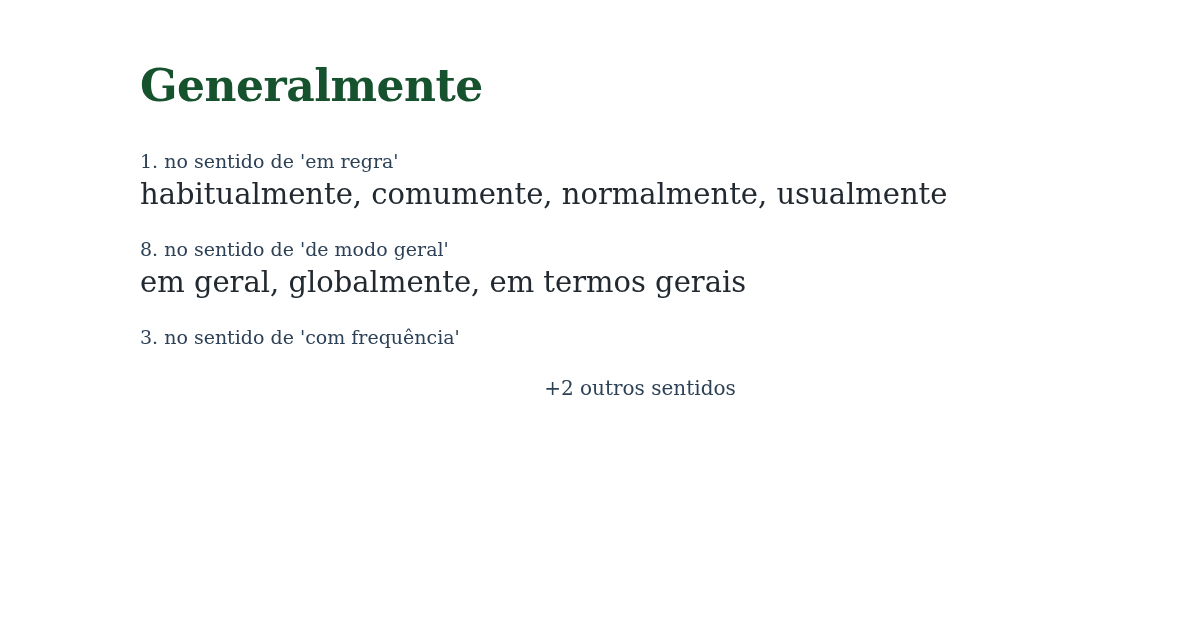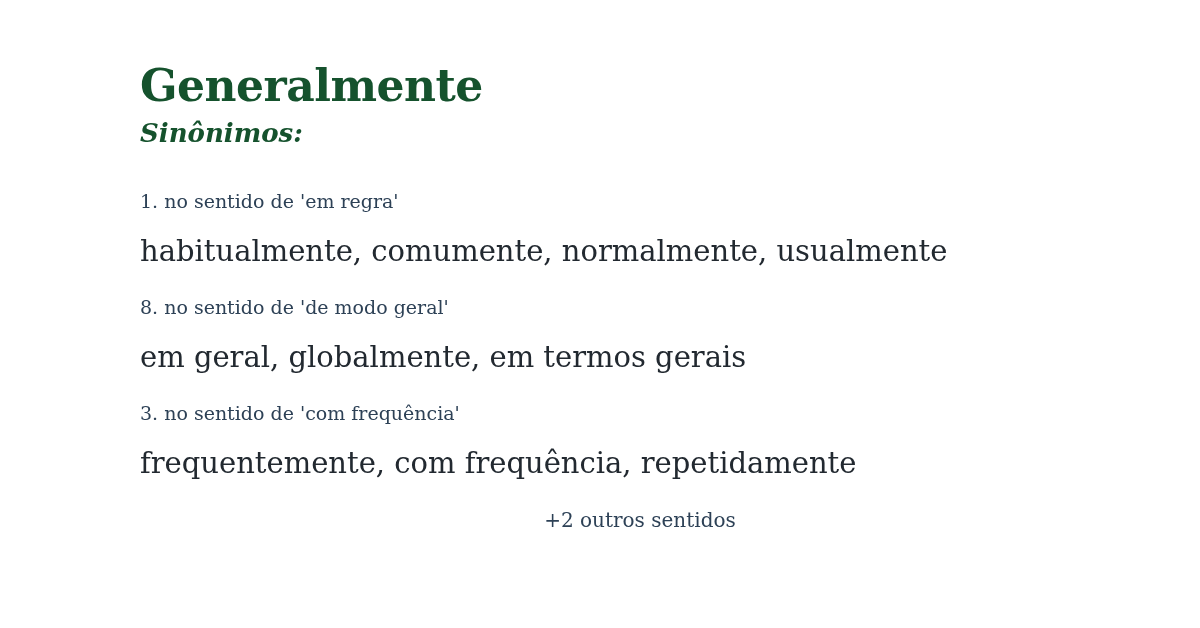--- a/index.html
+++ b/index.html
@@ -38,21 +38,21 @@
   }
   .sense {
     margin-bottom: 26px;
   }
   .sense-label {
     font-size: 19px;
     line-height: 1.25;
     color: #2d4156;
   }
   .sense-synonyms {
-    margin-top: 20px;
+    margin-top: 2px;
     font-size: 29px;
     line-height: 1.25;
     color: #222930;
   }
   .more-senses {
     margin-top: 26px;
     font-size: 20px;
     line-height: 1.25;
     color: #2d4156;
     text-align: center;
@@ -64,32 +64,30 @@
     font-style: italic;
     font-weight: 500;
     color: #1d232b;
   }
 </style>
 </head>
 <body>
 
 <div class="card">
   <h1 class="title">Generalmente</h1>
-  <div class="subtitle">Sinônimos:</div>
 
   <div class="senses">
     <div class="sense">
       <div class="sense-label">1. no sentido de 'em regra'</div>
       <div class="sense-synonyms">habitualmente, comumente, normalmente, usualmente</div>
     </div>
     <div class="sense">
       <div class="sense-label">8. no sentido de 'de modo geral'</div>
       <div class="sense-synonyms">em geral, globalmente, em termos gerais</div>
     </div>
     <div class="sense">
       <div class="sense-label">3. no sentido de 'com frequência'</div>
-      <div class="sense-synonyms">frequentemente, com frequência, repetidamente</div>
     </div>
   </div>
 
   <div class="more-senses">+2 outros sentidos</div>
 
 </div>
 
 </body></html>

